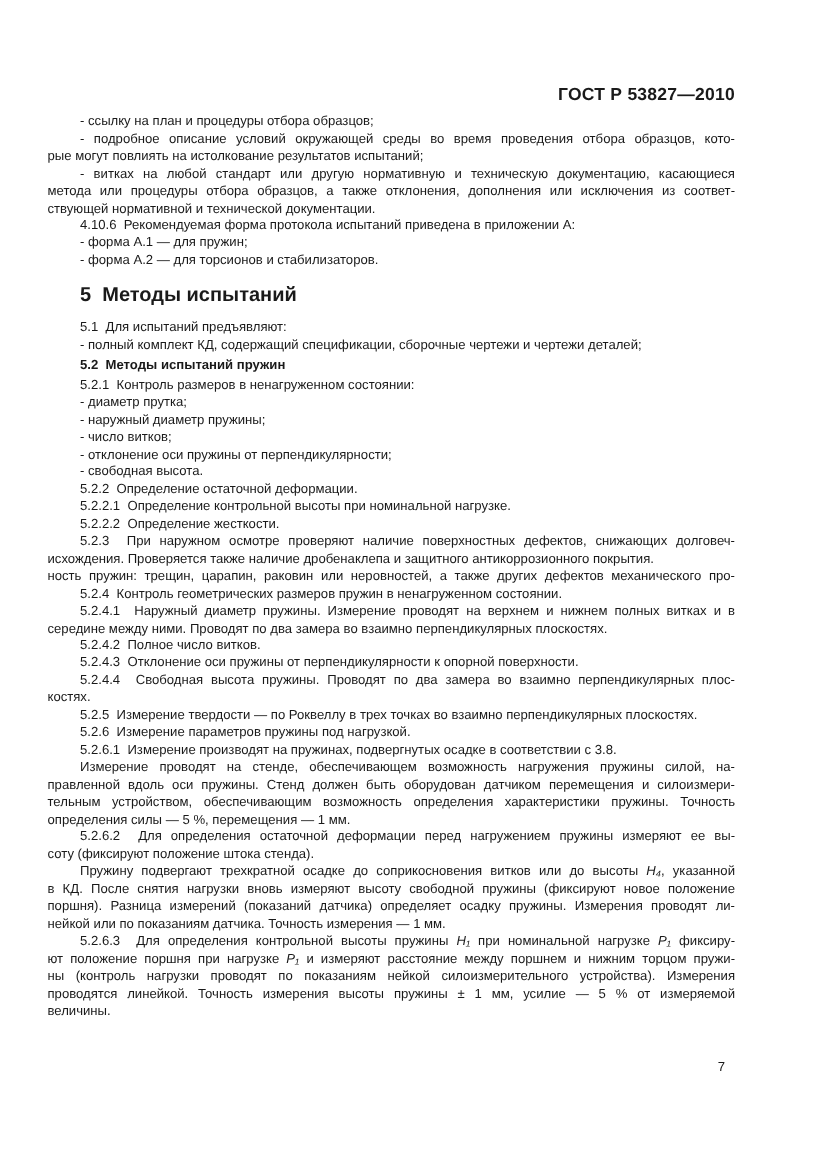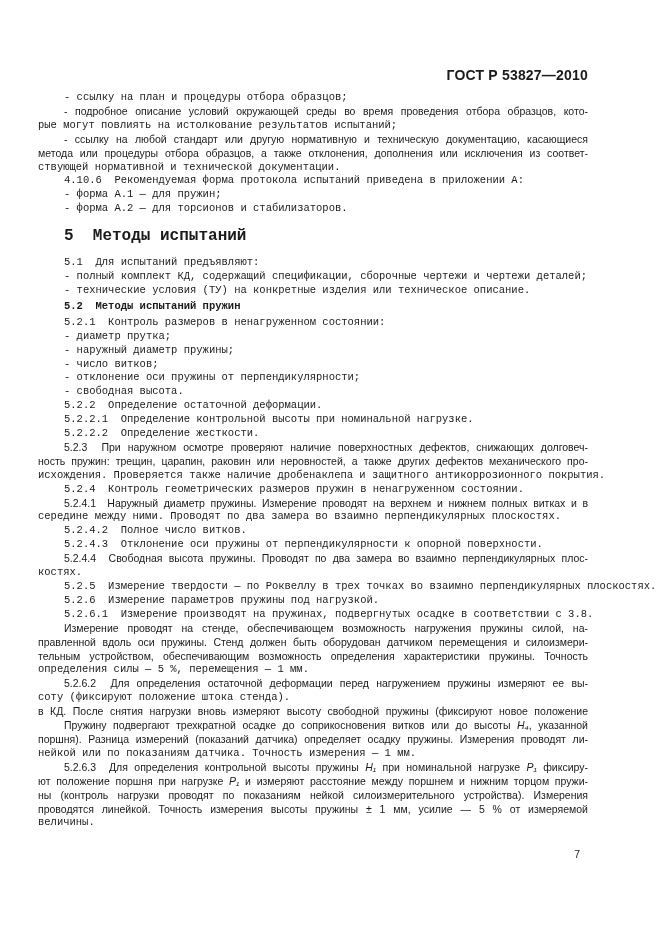--- a/index.html
+++ b/index.html
@@ -26,21 +26,21 @@
     font-size: 10.5px;
   }
   .blk { margin: 0; }
   .ln {
     line-height: 13.9px;
     white-space: nowrap;
     text-align: justify;
     text-align-last: justify;
   }
   .ln.first { padding-left: 26px; }
-  .ln.last { text-align-last: left; font-family: Liberation Mono, monospace; }
+  .ln.last { text-align-last: left; }
   .ln em { font-style: italic; }
   .blk.h1 {
     font-weight: bold;
     font-size: 16px;
     margin: 12px 0 11px 0;
   }
   .blk.h1 .ln { line-height: 17px; }
   .blk.h2 {
     font-weight: bold;
     margin: 2px 0 2px 0;
@@ -61,44 +61,41 @@
 
   <div class="doc-body">
       <div class="blk li">
         <div class="ln first last">- ссылку на план и процедуры отбора образцов;</div>
       </div>
       <div class="blk li">
         <div class="ln first">- подробное описание условий окружающей среды во время проведения отбора образцов, кото-</div>
         <div class="ln last">рые могут повлиять на истолкование результатов испытаний;</div>
       </div>
       <div class="blk li">
-        <div class="ln first">- ссылку на любой стандарт или другую нормативную и техническую документацию, касающиеся</div>
+        <div class="ln first">- витках на любой стандарт или другую нормативную и техническую документацию, касающиеся</div>
         <div class="ln">метода или процедуры отбора образцов, а также отклонения, дополнения или исключения из соответ-</div>
         <div class="ln last">ствующей нормативной и технической документации.</div>
       </div>
       <div class="blk p">
         <div class="ln first last">4.10.6&nbsp; Рекомендуемая форма протокола испытаний приведена в приложении А:</div>
       </div>
       <div class="blk li">
         <div class="ln first last">- форма А.1 — для пружин;</div>
       </div>
       <div class="blk li">
         <div class="ln first last">- форма А.2 — для торсионов и стабилизаторов.</div>
       </div>
       <div class="blk h1">
         <div class="ln first last">5&nbsp; Методы испытаний</div>
       </div>
       <div class="blk p">
         <div class="ln first last">5.1&nbsp; Для испытаний предъявляют:</div>
       </div>
       <div class="blk li">
         <div class="ln first last">- полный комплект КД, содержащий спецификации, сборочные чертежи и чертежи деталей;</div>
-      </div>
-      <div class="blk li">
-        <div class="ln first last">- технические условия (ТУ) на конкретные изделия или техническое описание.</div>
       </div>
       <div class="blk h2">
         <div class="ln first last">5.2&nbsp; Методы испытаний пружин</div>
       </div>
       <div class="blk p">
         <div class="ln first last">5.2.1&nbsp; Контроль размеров в ненагруженном состоянии:</div>
       </div>
       <div class="blk li">
         <div class="ln first last">- диаметр прутка;</div>
       </div>
@@ -118,22 +115,22 @@
         <div class="ln first last">5.2.2&nbsp; Определение остаточной деформации.</div>
       </div>
       <div class="blk p">
         <div class="ln first last">5.2.2.1&nbsp; Определение контрольной высоты при номинальной нагрузке.</div>
       </div>
       <div class="blk p">
         <div class="ln first last">5.2.2.2&nbsp; Определение жесткости.</div>
       </div>
       <div class="blk p">
         <div class="ln first">5.2.3&nbsp; При наружном осмотре проверяют наличие поверхностных дефектов, снижающих долговеч-</div>
+        <div class="ln last">исхождения. Проверяется также наличие дробенаклепа и защитного антикоррозионного покрытия.</div>
         <div class="ln">ность пружин: трещин, царапин, раковин или неровностей, а также других дефектов механического про-</div>
-        <div class="ln last">исхождения. Проверяется также наличие дробенаклепа и защитного антикоррозионного покрытия.</div>
       </div>
       <div class="blk p">
         <div class="ln first last">5.2.4&nbsp; Контроль геометрических размеров пружин в ненагруженном состоянии.</div>
       </div>
       <div class="blk p">
         <div class="ln first">5.2.4.1&nbsp; Наружный диаметр пружины. Измерение проводят на верхнем и нижнем полных витках и в</div>
         <div class="ln last">середине между ними. Проводят по два замера во взаимно перпендикулярных плоскостях.</div>
       </div>
       <div class="blk p">
         <div class="ln first last">5.2.4.2&nbsp; Полное число витков.</div>
@@ -158,22 +155,22 @@
         <div class="ln first">Измерение проводят на стенде, обеспечивающем возможность нагружения пружины силой, на-</div>
         <div class="ln">правленной вдоль оси пружины. Стенд должен быть оборудован датчиком перемещения и силоизмери-</div>
         <div class="ln">тельным устройством, обеспечивающим возможность определения характеристики пружины. Точность</div>
         <div class="ln last">определения силы — 5 %, перемещения — 1 мм.</div>
       </div>
       <div class="blk p">
         <div class="ln first">5.2.6.2&nbsp; Для определения остаточной деформации перед нагружением пружины измеряют ее вы-</div>
         <div class="ln last">соту (фиксируют положение штока стенда).</div>
       </div>
       <div class="blk p">
+        <div class="ln first">Пружину подвергают трехкратной осадке до соприкосновения витков или до высоты <em>H₄</em>, указанной</div>
         <div class="ln">в КД. После снятия нагрузки вновь измеряют высоту свободной пружины (фиксируют новое положение</div>
-        <div class="ln first">Пружину подвергают трехкратной осадке до соприкосновения витков или до высоты <em>H₄</em>, указанной</div>
         <div class="ln">поршня). Разница измерений (показаний датчика) определяет осадку пружины. Измерения проводят ли-</div>
         <div class="ln last">нейкой или по показаниям датчика. Точность измерения — 1 мм.</div>
       </div>
       <div class="blk p">
         <div class="ln first">5.2.6.3&nbsp; Для определения контрольной высоты пружины <em>H₁</em> при номинальной нагрузке <em>P₁</em> фиксиру-</div>
         <div class="ln">ют положение поршня при нагрузке <em>P₁</em> и измеряют расстояние между поршнем и нижним торцом пружи-</div>
         <div class="ln">ны (контроль нагрузки проводят по показаниям нейкой силоизмерительного устройства). Измерения</div>
         <div class="ln">проводятся линейкой. Точность измерения высоты пружины ± 1 мм, усилие — 5 % от измеряемой</div>
         <div class="ln last">величины.</div>
       </div>

